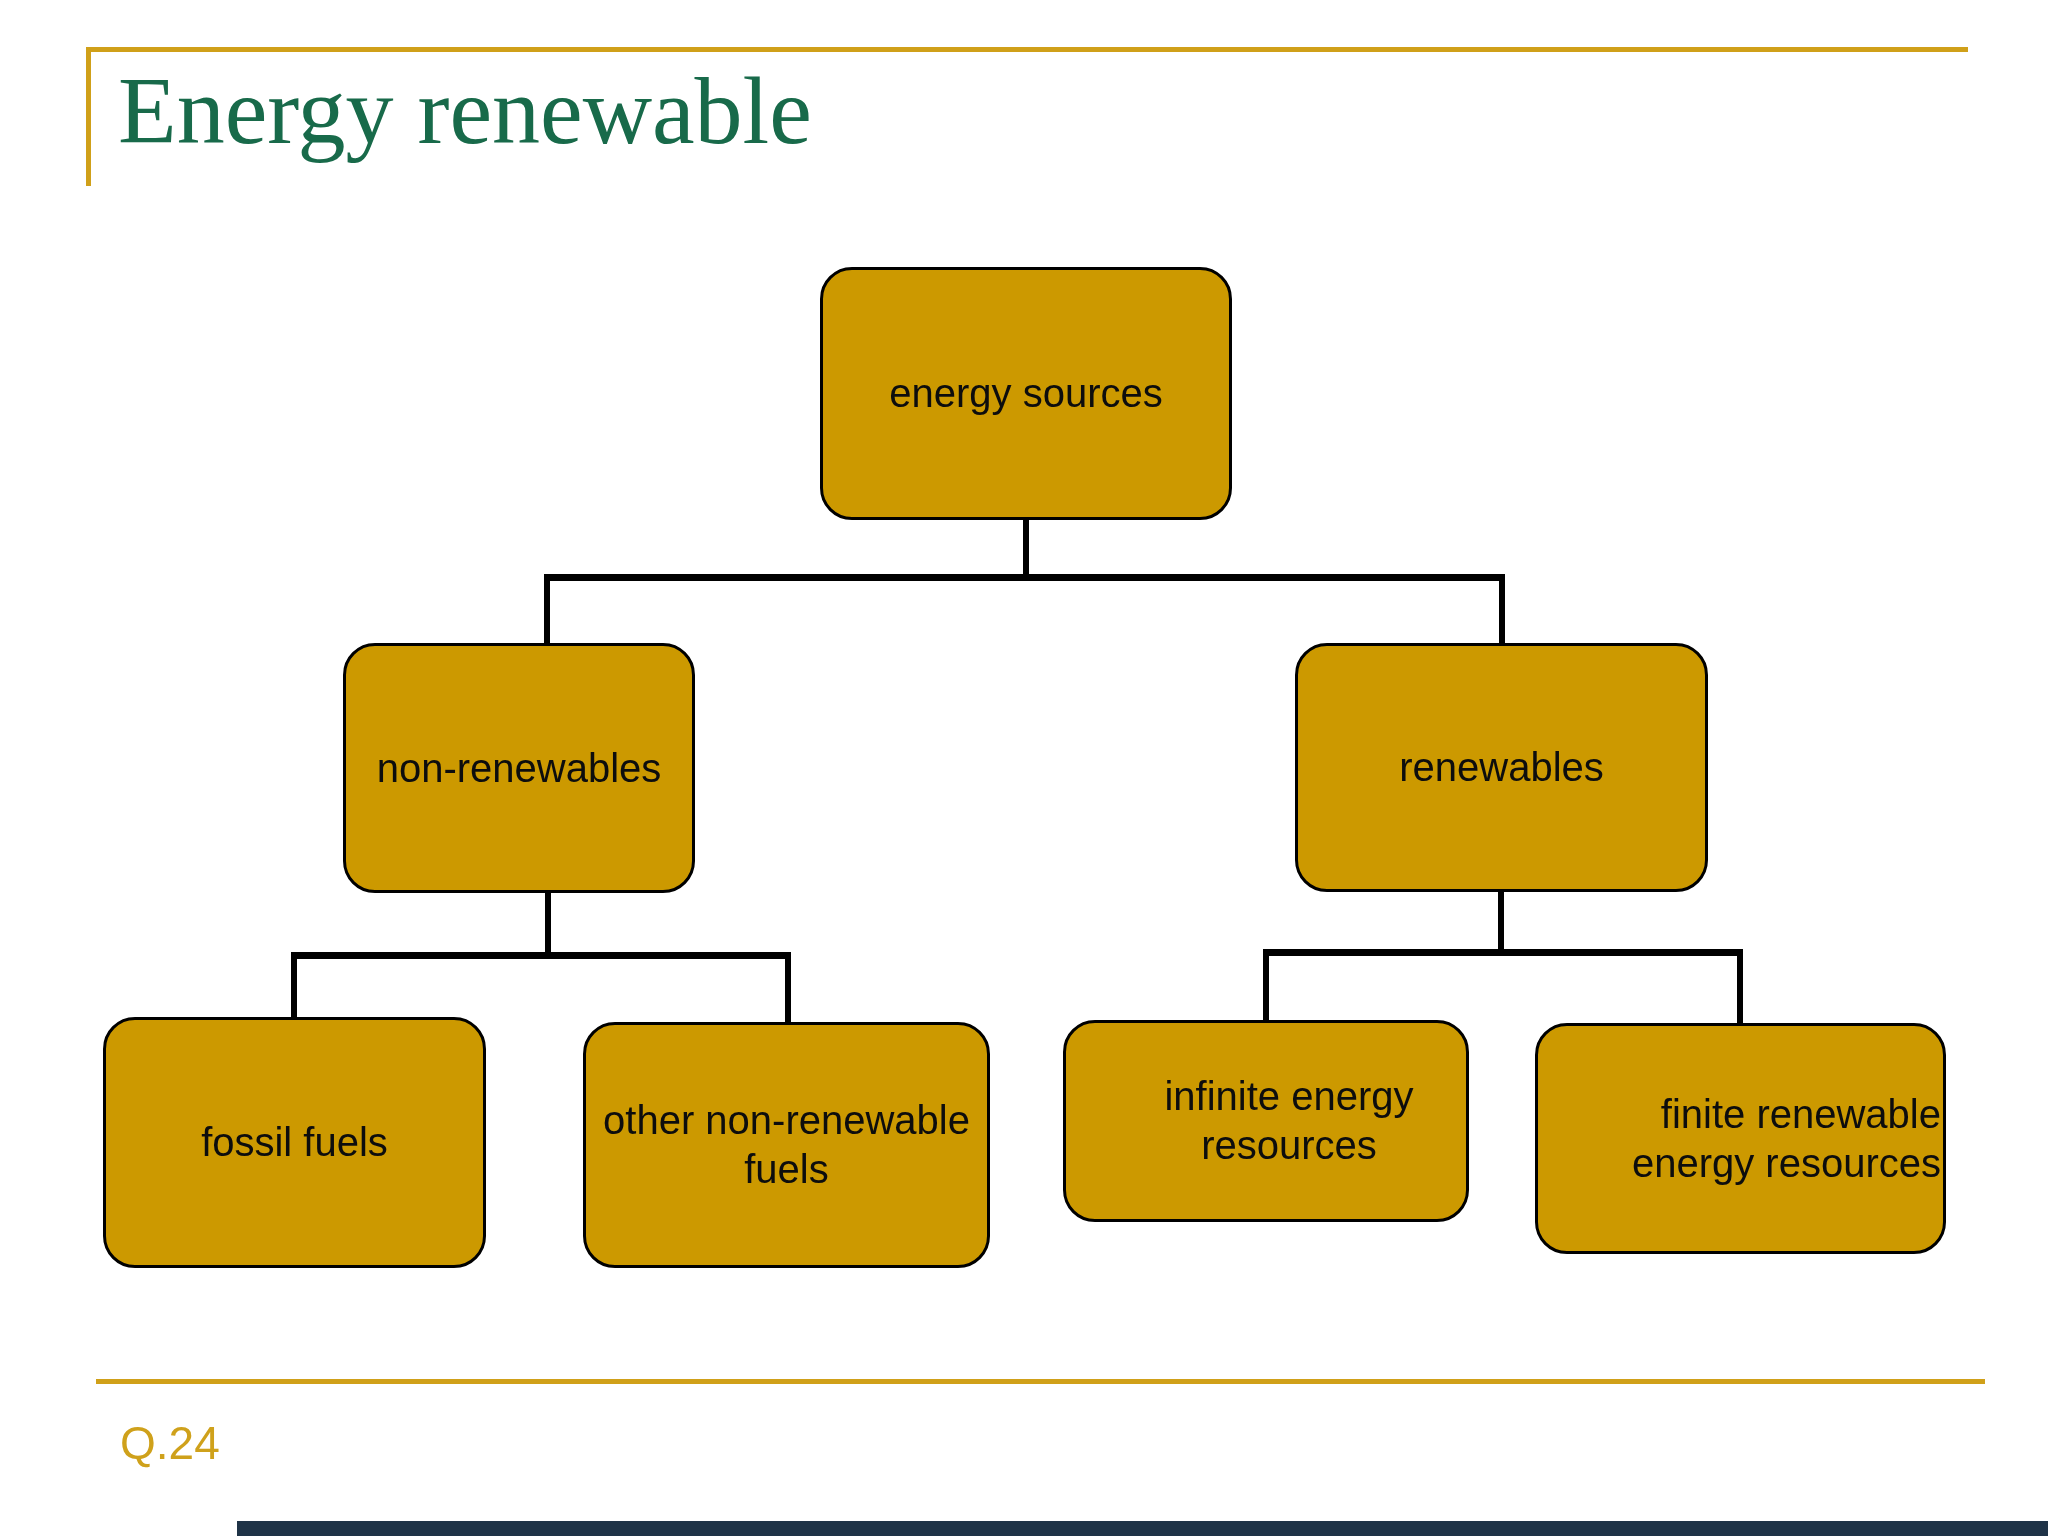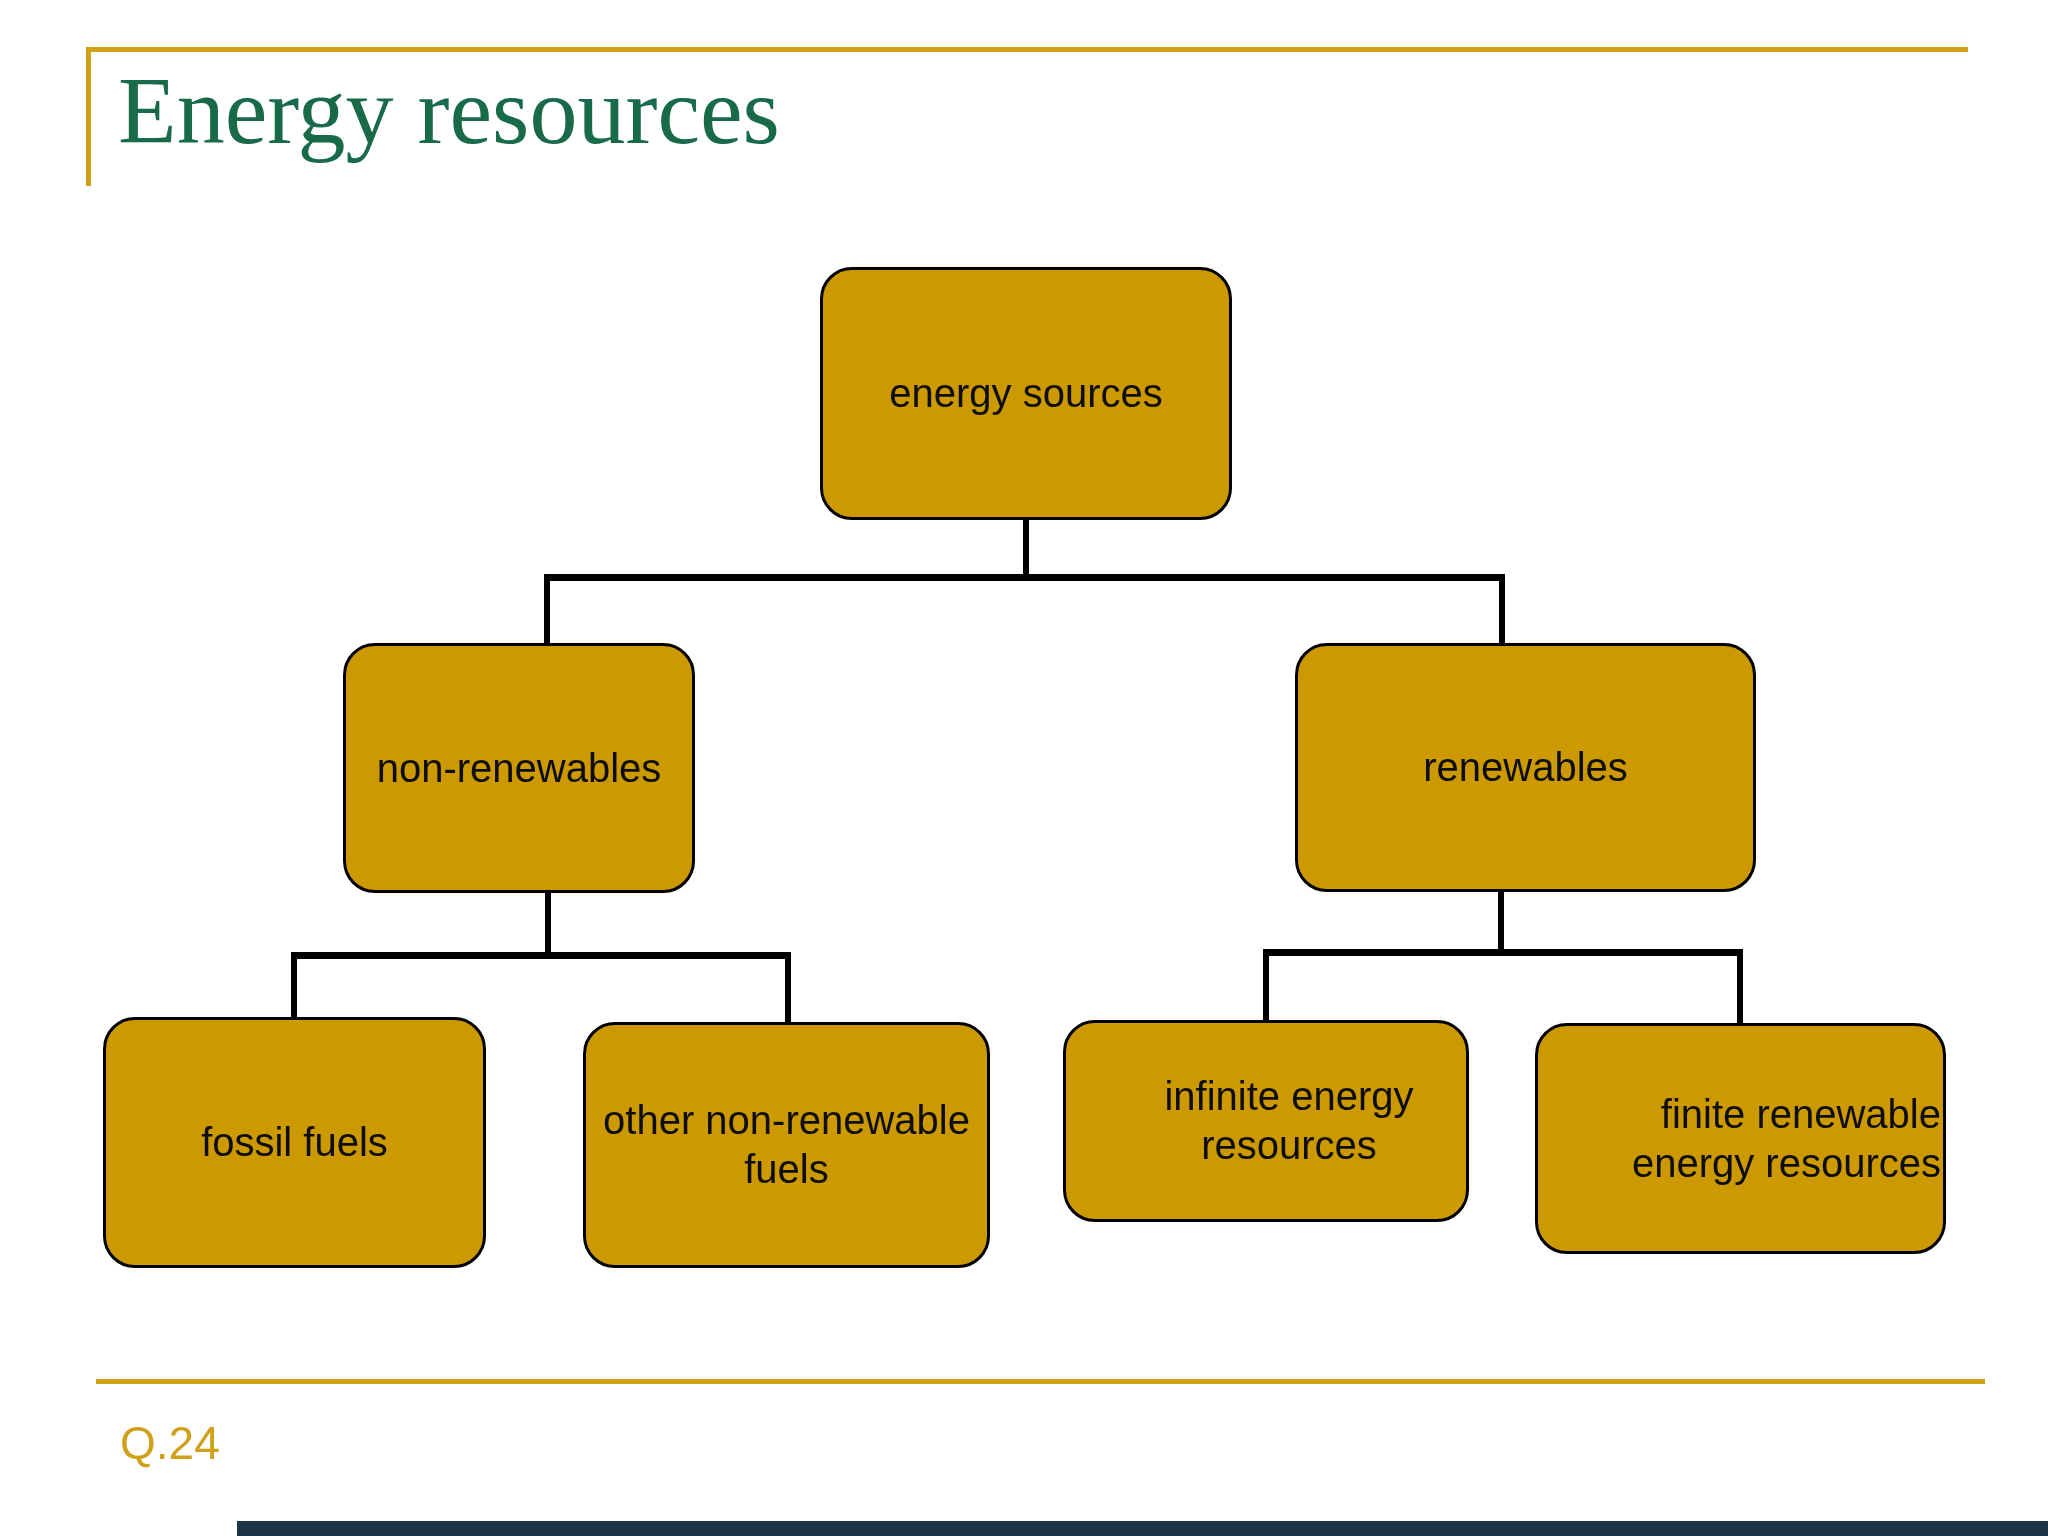--- a/index.html
+++ b/index.html
@@ -55,21 +55,21 @@
     align-items: center;
     justify-content: center;
     text-align: center;
     font-size: 40px;
     line-height: 1.22;
     color: #0d0d0d;
     padding: 0 2px;
   }
   #node-energy-sources                    { left: 820px;  top: 267px;  width: 412px; height: 253px; }
   #node-non-renewables                    { left: 343px;  top: 643px;  width: 352px; height: 250px; }
-  #node-renewables                        { left: 1295px; top: 643px;  width: 461px; height: 249px; }
+  #node-renewables                        { left: 1295px; top: 643px;  width: 413px; height: 249px; }
   #node-fossil-fuels                      { left: 103px;  top: 1017px; width: 383px; height: 251px; }
   #node-other-non-renewable-fuels         { left: 583px;  top: 1022px; width: 407px; height: 246px; }
   #node-infinite-energy-resources         { left: 1063px; top: 1020px; width: 406px; height: 202px; padding-left: 48px; }
   #node-finite-renewable-energy-resources { left: 1535px; top: 1023px; width: 411px; height: 231px; text-align: right; }
 
   
   .conn { position: absolute; background: #000000; }
   #c-root-down      { left: 1023px; top: 519px;  width: 6px;   height: 61px; }
   #c-l1-horizontal  { left: 544px;  top: 574px;  width: 961px; height: 7px; }
   #c-l1-left-down   { left: 544px;  top: 574px;  width: 6px;   height: 72px; }
@@ -96,21 +96,21 @@
   }
 </style>
 </head>
 <body>
 
 <div id="slide">
 
   <div class="gold-line" id="frame-top"></div>
   <div class="gold-line" id="frame-left"></div>
 
-  <div id="page-title">Energy resources</div>
+  <div id="page-title">Energy renewable</div>
 
   <div class="conn" id="c-root-down"></div>
   <div class="conn" id="c-l1-horizontal"></div>
   <div class="conn" id="c-l1-left-down"></div>
   <div class="conn" id="c-l1-right-down"></div>
   <div class="conn" id="c-nonren-down"></div>
   <div class="conn" id="c-l2L-horizontal"></div>
   <div class="conn" id="c-fossil-down"></div>
   <div class="conn" id="c-other-down"></div>
   <div class="conn" id="c-renew-down"></div>

